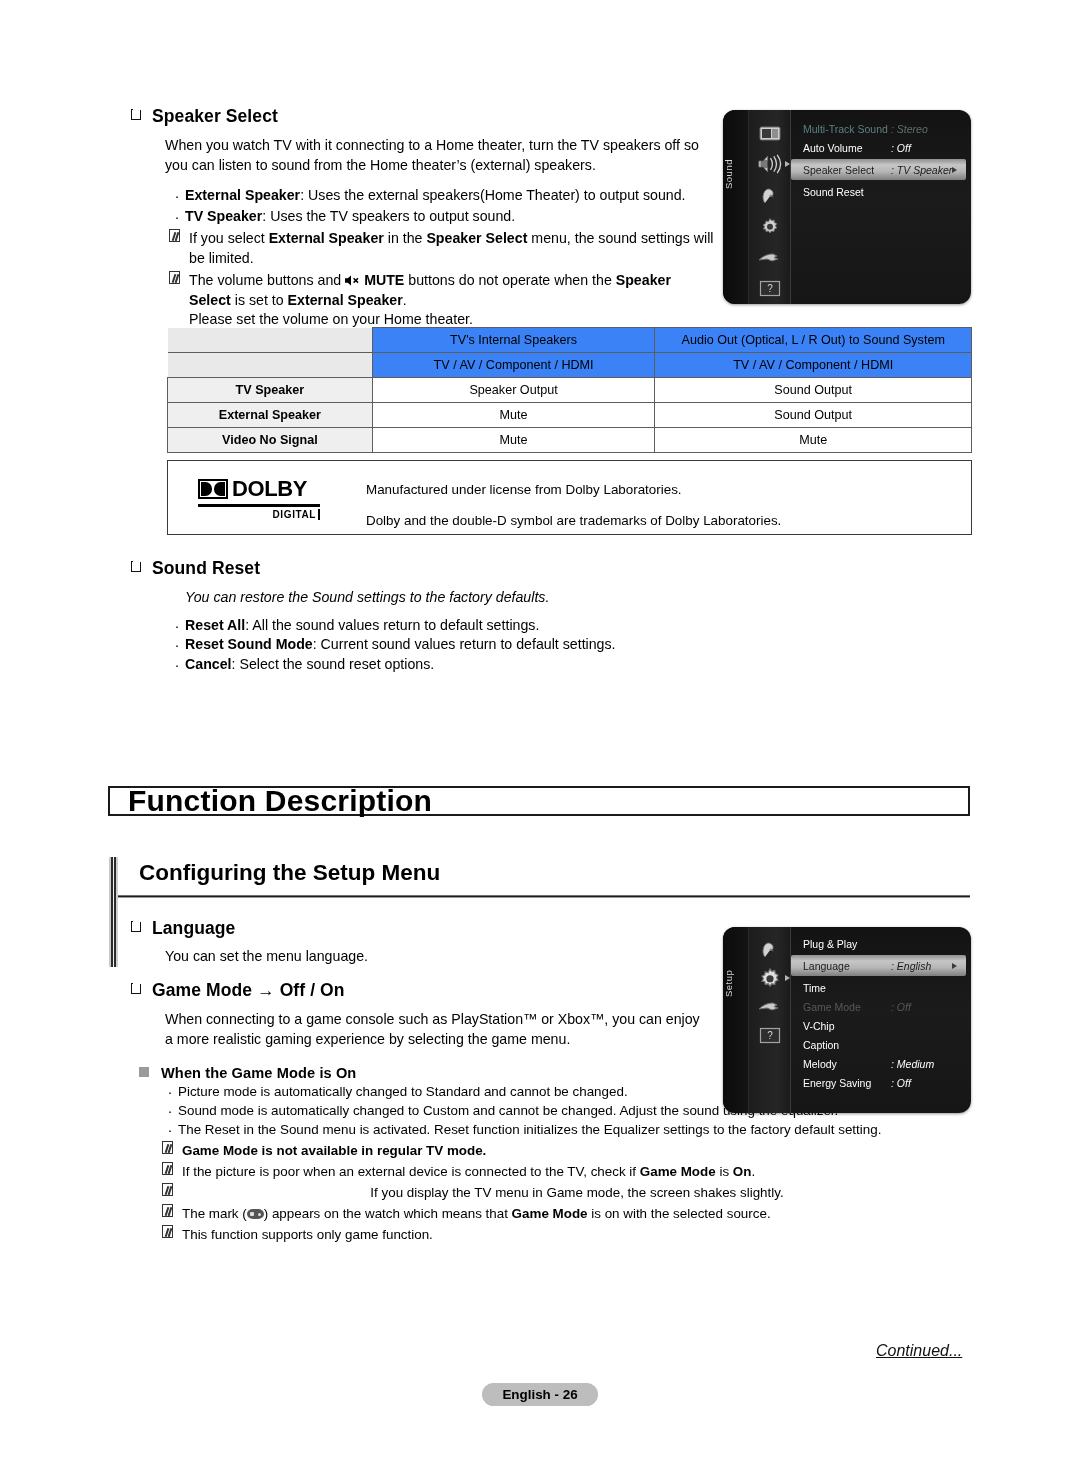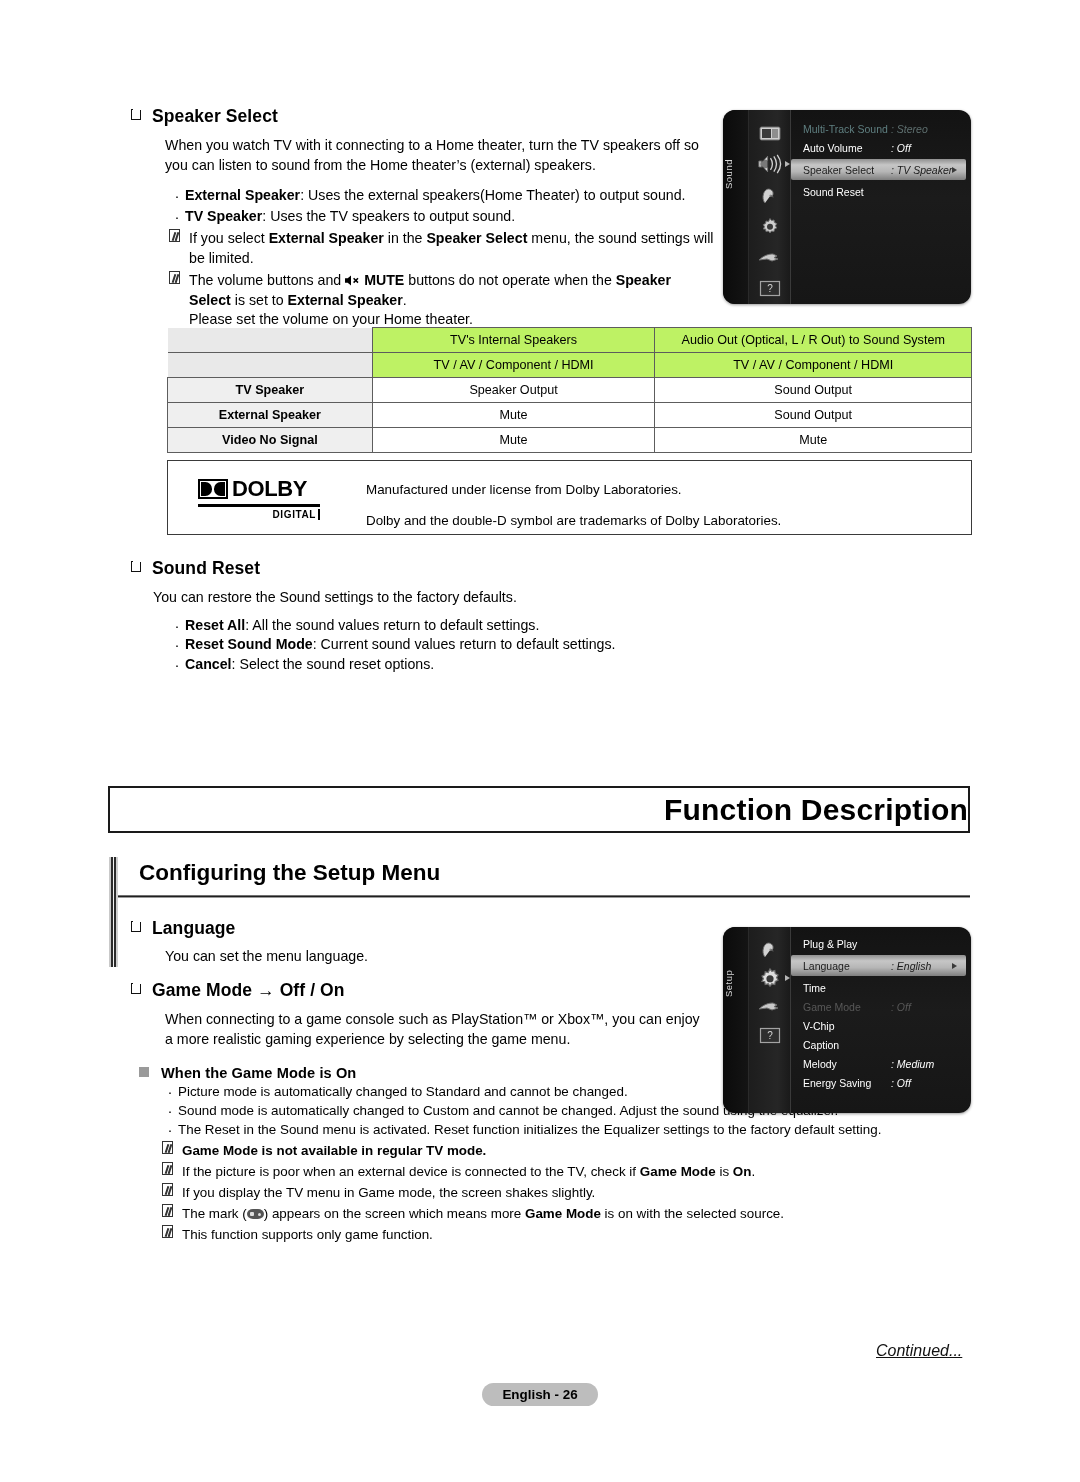--- a/index.html
+++ b/index.html
@@ -59,21 +59,21 @@
     position:absolute; width:9px; background:
       linear-gradient(to right,#c9c9c9 0 2px,#2b2b2b 2px 4px,#f2f2f2 4px 5px,#2b2b2b 5px 7px,#cfcfcf 7px 9px);
   }
   .sec-title{ position:absolute; font-size:22.5px; font-weight:bold; }
   .sec-rule{ position:absolute; height:3px; background:
       linear-gradient(to bottom,#6f6f6f 0 1px,#1f1f1f 1px 2px,#9a9a9a 2px 3px); }
 
   
   table.spk{ position:absolute; border-collapse:collapse; font-size:12.6px; }
   table.spk td{ border:1.3px solid #5d5d5d; text-align:center; padding:5px 4px; }
-  table.spk td.hd{ background:#bef264; font-weight:normal; }
+  table.spk td.hd{ background:#3b82f6; font-weight:normal; }
   table.spk td.rowh{ background:#efefef; font-weight:bold; }
   table.spk td.blank{ background:#e9e9e9; border-top:none; border-left:none; }
 
   
   .dolby-box{ position:absolute; border:1.4px solid #3a3a3a; background:#fff; }
   .dolby-logo{ position:absolute; }
   .dolby-word{ font-size:22px; font-weight:bold; letter-spacing:-.4px; }
   .dolby-dd{
     display:inline-block; width:30px; height:20px; border:2.4px solid #000;
     position:relative; vertical-align:-3px; margin-right:4px; background:#fff;
@@ -302,38 +302,38 @@
     <div style="position:absolute;left:198px;top:19px;">
       <div class="small-txt">Manufactured under license from Dolby Laboratories.</div>
       <div class="small-txt" style="margin-top:12px;">Dolby and the double-D symbol are trademarks of Dolby Laboratories.</div>
     </div>
   </div>
 
   <div style="position:absolute;left:131px;top:558px;width:600px;">
     <div class="h2">
       <span class="sq"></span><span>Sound Reset</span>
     </div>
-    <div class="body-txt" style="margin:9px 0 0 22px;">You can restore the Sound settings to the factory defaults.</div>
+    <div class="body-txt" style="margin:9px 0 0 54px;font-style:italic;">You can restore the Sound settings to the factory defaults.</div>
     <div style="margin:8px 0 0 38px;">
       <div class="li body-txt">
         <span class="dot">·</span>
         <span class="txt"><b>Reset All</b><span>: All the sound values return to default settings.</span></span>
       </div>
       <div class="li body-txt">
         <span class="dot">·</span>
         <span class="txt"><b>Reset Sound Mode</b><span>: Current sound values return to default settings.</span></span>
       </div>
       <div class="li body-txt">
         <span class="dot">·</span>
         <span class="txt"><b>Cancel</b><span>: Select the sound reset options.</span></span>
       </div>
     </div>
   </div>
 
-  <div class="fn-box" style="left:108px;top:786px;width:862px;height:47px;justify-content:flex-end;">
+  <div class="fn-box" style="left:108px;top:786px;width:862px;height:30px;">
     <span class="t">Function Description</span>
   </div>
 
   <div class="sec-bar" style="left:109px;top:857px;height:110px;"></div>
   <div class="sec-title" style="left:139px;top:860px;">Configuring the Setup Menu</div>
   <div class="sec-rule" style="left:118px;top:895px;width:852px;"></div>
 
   <div style="position:absolute;left:131px;top:918px;width:580px;">
     <div class="h2">
       <span class="sq"></span><span>Language</span>
@@ -370,26 +370,26 @@
       <span class="txt" style="width:780px;"><b>Game Mode is not available in regular TV mode.</b></span>
     </div>
     <div class="li small-txt" style="margin-top:2px;justify-content:space-between;">
       <span class="note-g"></span>
       <span class="txt" style="width:780px;">
         <span>If the picture is poor when an external device is connected to the TV, check if </span><b>Game Mode</b><span> is </span><b>On</b><span>.</span>
       </span>
     </div>
     <div class="li small-txt" style="margin-top:2px;">
       <span class="note-g"></span>
-      <span class="txt" style="width:780px;">If you display the TV menu in Game mode, the screen shakes slightly.</span>
+      <span class="txt" style="width:780px;text-align:center;">If you display the TV menu in Game mode, the screen shakes slightly.</span>
     </div>
     <div class="li small-txt" style="margin-top:2px;">
       <span class="note-g"></span>
       <span class="txt" style="width:780px;">
-        <span>The mark (</span><span class="gamepad"></span><span>) appears on the screen which means more </span><b>Game Mode</b><span> is on with the selected source.</span>
+        <span>The mark (</span><span class="gamepad"></span><span>) appears on the watch which means that </span><b>Game Mode</b><span> is on with the selected source.</span>
       </span>
     </div>
     <div class="li small-txt" style="margin-top:2px;">
       <span class="note-g"></span>
       <span class="txt" style="width:780px;">This function supports only game function.</span>
     </div>
   </div>
 
   <div class="osd" style="left:723px;top:927px;width:248px;height:186px;">
     <div class="sidecol"></div>

